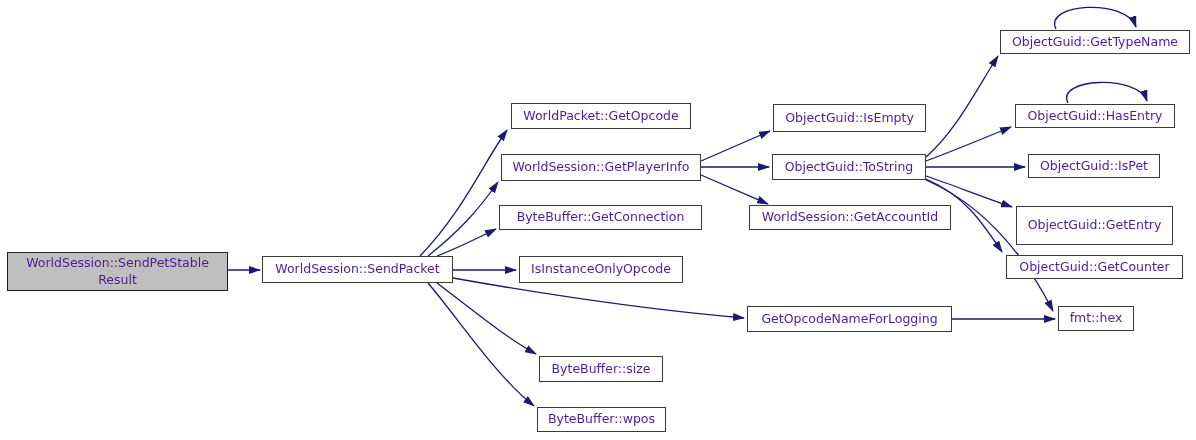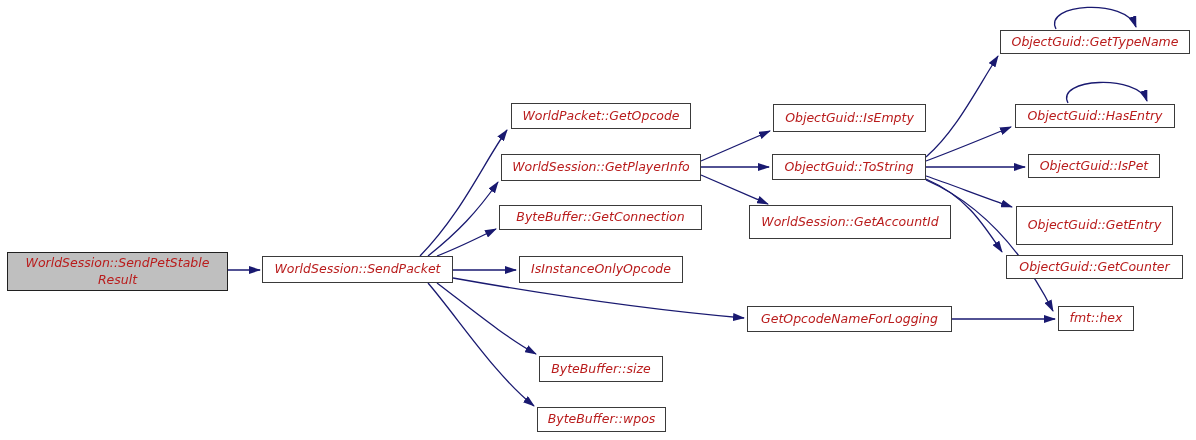--- a/index.html
+++ b/index.html
@@ -35,43 +35,42 @@
   .node {
     position: absolute;
     display: flex;
     flex-direction: column;
     align-items: center;
     justify-content: center;
     background: var(--node-fill);
     border: 1px solid var(--node-border);
     font-size: 12.5px;
     line-height: 1.3;
-    color: #b91c1c;
+    color: #4c1d95;
     white-space: nowrap;
     text-align: center;
     cursor: pointer;
-    font-style: italic;
   }
   .node.main {
     background: var(--highlight-fill);
     border-color: #202020;
   }
   
   .n0  { left: 7px;    top: 252px; width: 221px; height: 39px; }
   .n1  { left: 262px;  top: 256px; width: 191px; height: 27px; }
   .n2  { left: 511px;  top: 103px; width: 180px; height: 26px; }
   .n3  { left: 501px;  top: 154px; width: 200px; height: 27px; }
   .n4  { left: 499px;  top: 205px; width: 203px; height: 25px; }
   .n5  { left: 519px;  top: 256px; width: 164px; height: 27px; }
   .n6  { left: 747px;  top: 306px; width: 205px; height: 26px; }
   .n7  { left: 539px;  top: 356px; width: 124px; height: 26px; }
   .n8  { left: 537px;  top: 407px; width: 129px; height: 25px; }
   .n9  { left: 773px;  top: 104px; width: 153px; height: 28px; }
   .n10 { left: 772px;  top: 154px; width: 154px; height: 26px; }
-  .n11 { left: 749px;  top: 205px; width: 202px; height: 34px; }
+  .n11 { left: 749px;  top: 205px; width: 202px; height: 25px; }
   .n12 { left: 1000px; top: 30px;  width: 190px; height: 24px; }
   .n13 { left: 1015px; top: 104px; width: 160px; height: 24px; }
   .n14 { left: 1028px; top: 154px; width: 132px; height: 24px; }
   .n15 { left: 1016px; top: 206px; width: 157px; height: 39px; }
   .n16 { left: 1006px; top: 255px; width: 177px; height: 24px; }
   .n17 { left: 1058px; top: 306px; width: 76px;  height: 25px; }
 </style>
 </head>
 <body>
 

